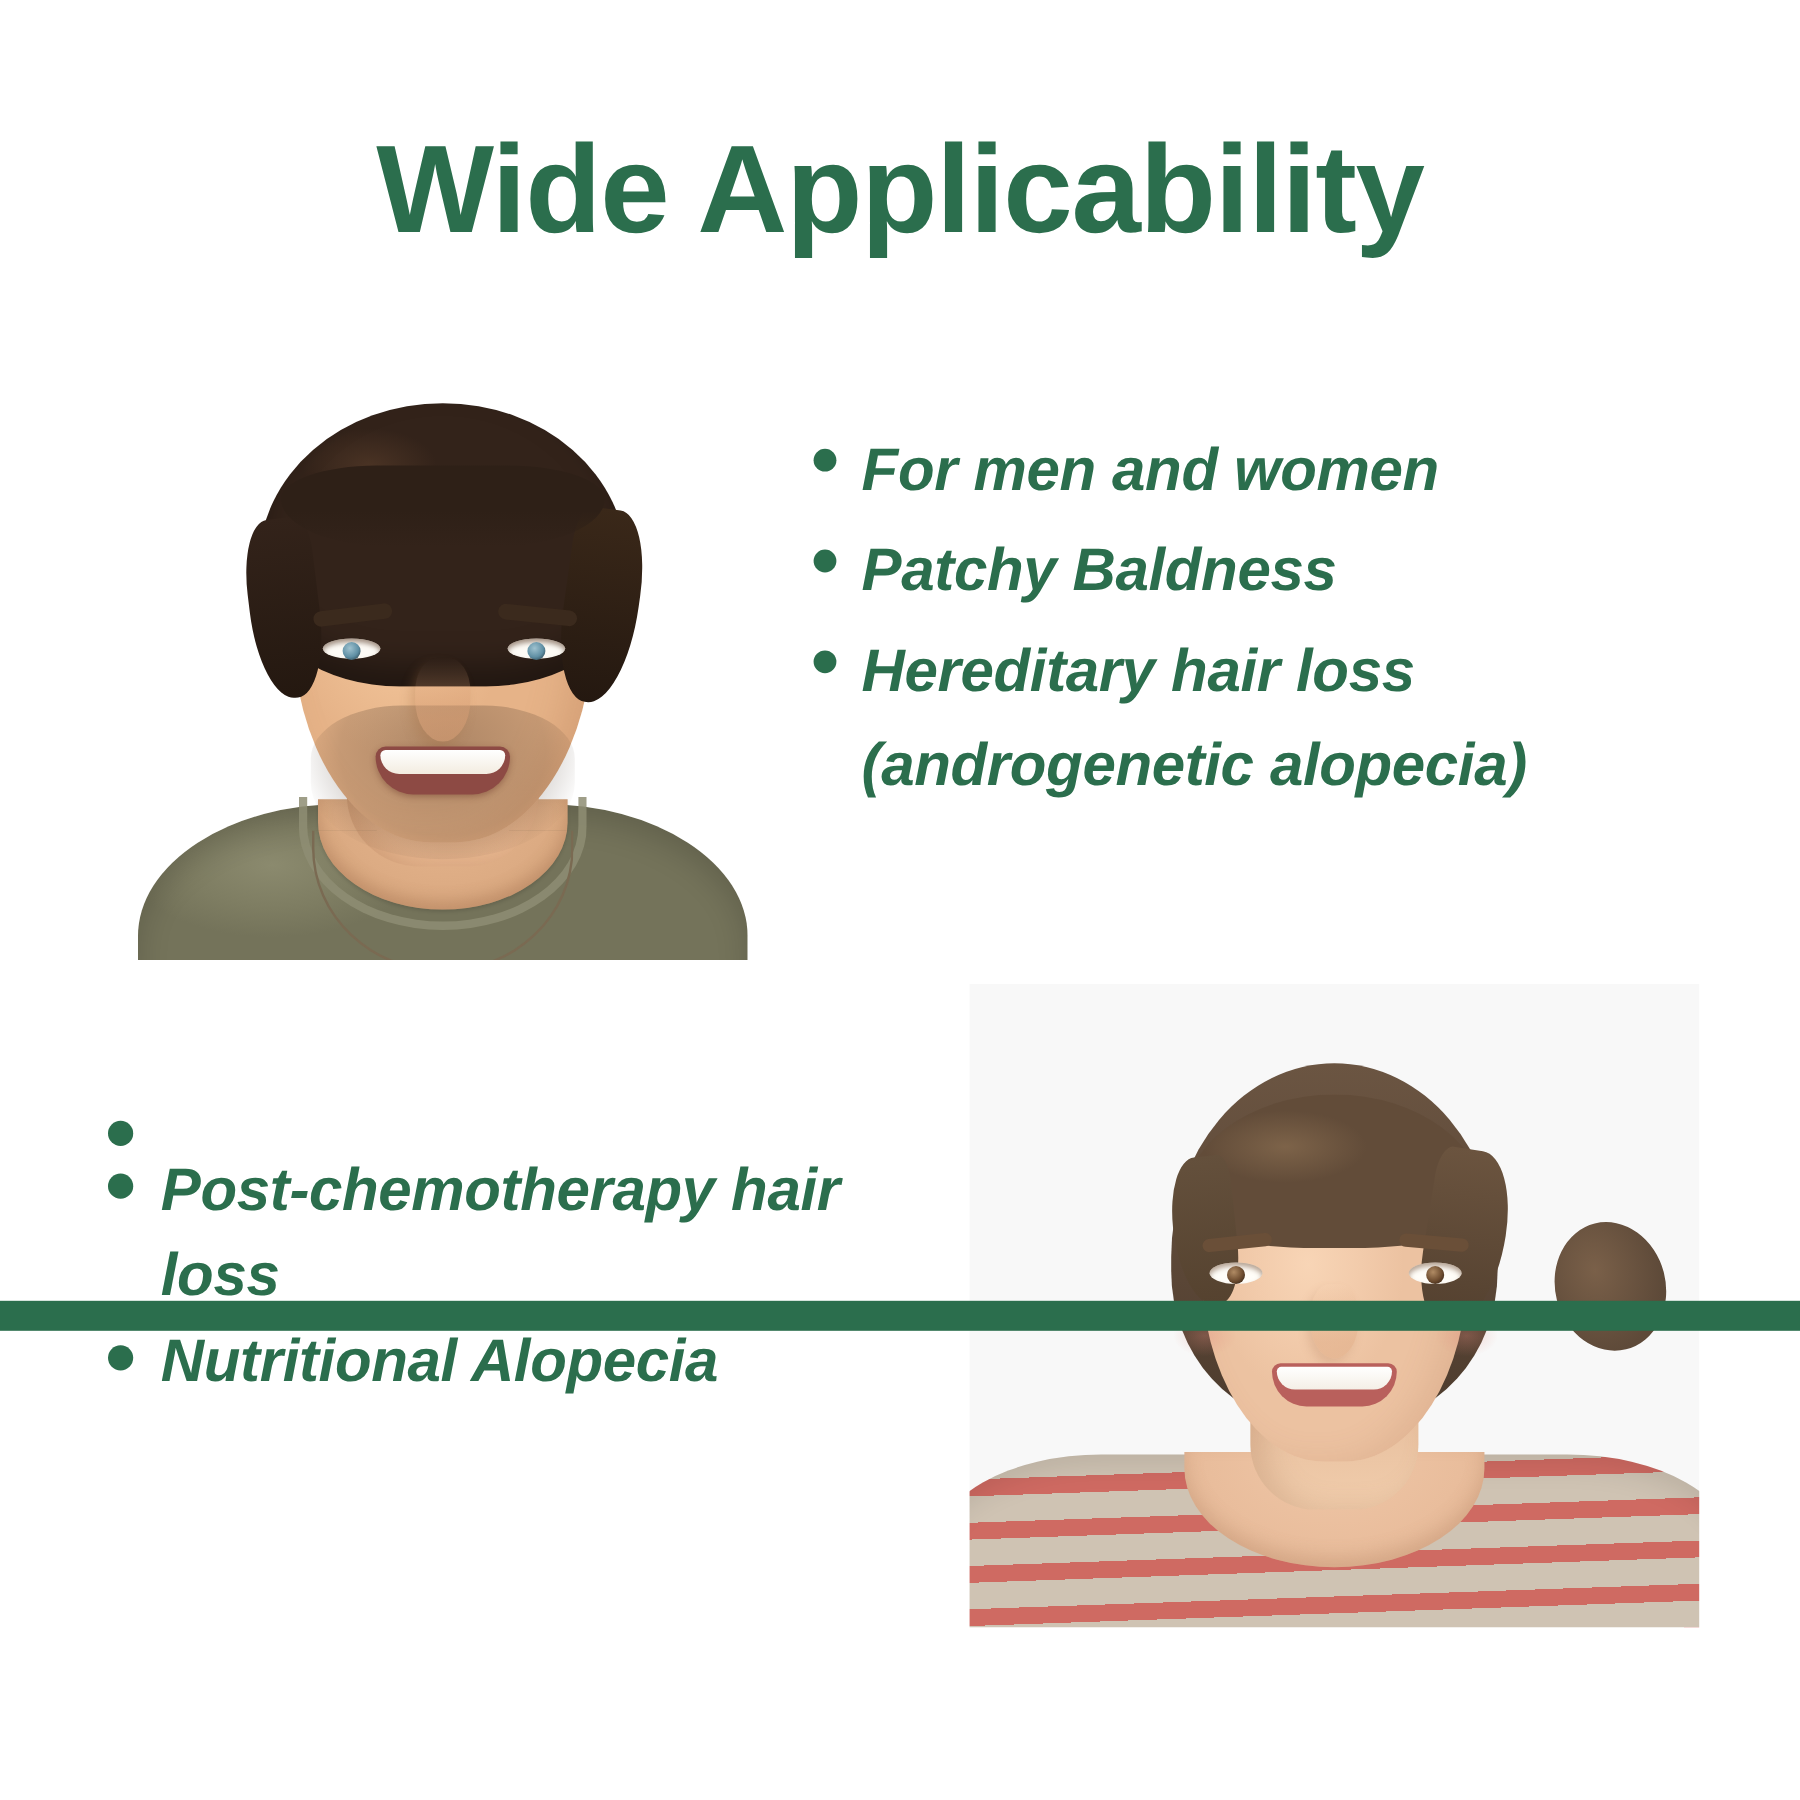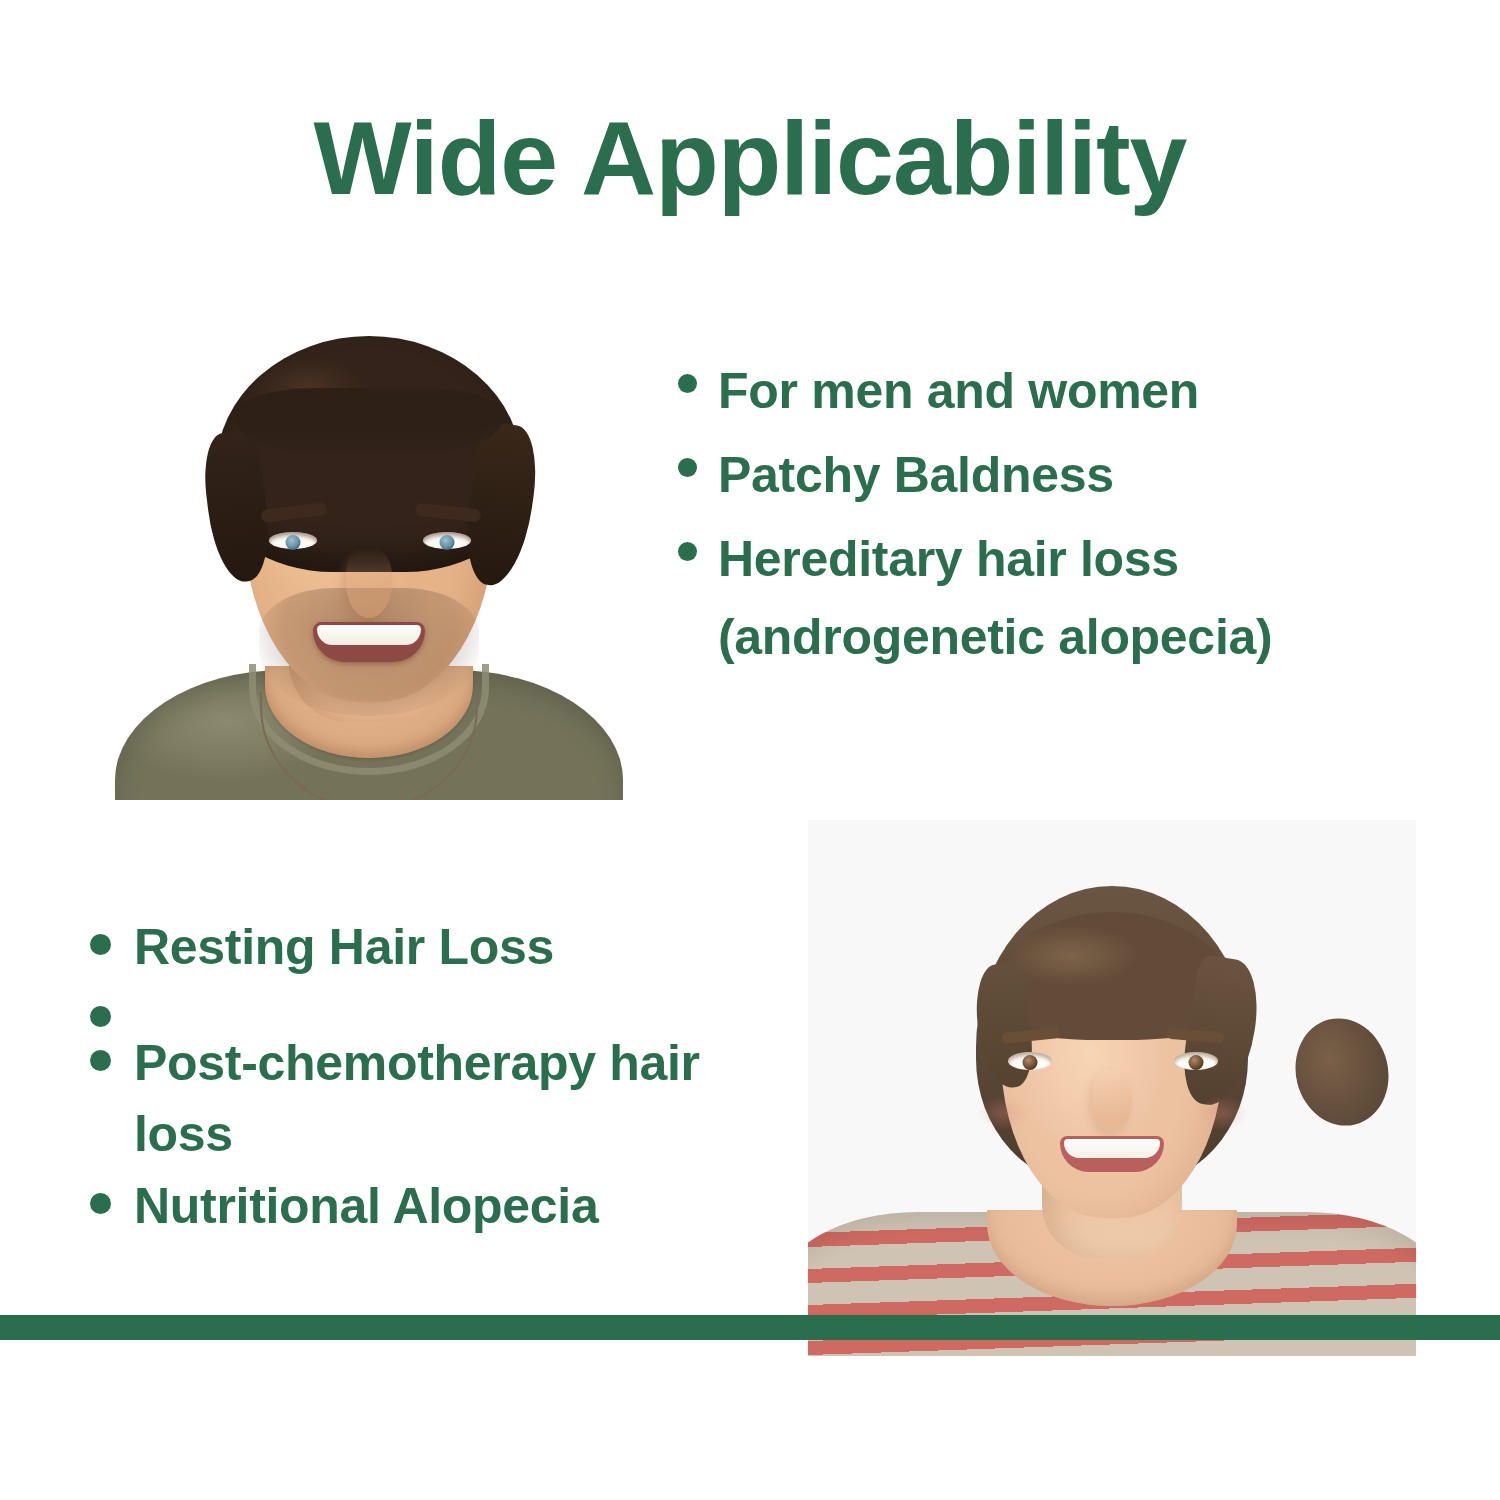--- a/index.html
+++ b/index.html
@@ -3,21 +3,21 @@
 <meta charset="utf-8">
 <style>
   html,body{margin:0;padding:0;}
   body{
     width:1500px;height:1500px;
     background:#ffffff;
     font-family:"Liberation Sans","DejaVu Sans",sans-serif;
     overflow:hidden;
     position:relative;
   }
-  .page{position:relative;width:1500px;height:1340px;background:#fff;}
+  .page{position:relative;width:1500px;height:1109px;background:#fff;}
 
   
   .title{
     position:absolute;
     left:0;top:34px;width:1500px;
     text-align:center;
     color:#2B6E4D;
     font-size:104px;
     font-weight:bold;
     letter-spacing:-1px;
@@ -25,20 +25,21 @@
     white-space:nowrap;
   }
 
   
   .bullet-list{position:absolute;}
   .bullet-row{
     display:flex;
     align-items:flex-start;
     color:#2B6E4D;
     font-weight:bold;
+    font-style:italic;
   }
   .dot{
     flex:0 0 auto;
     border-radius:50%;
     background:#2B6E4D;
   }
   .btext{
     color:#2B6E4D;
     font-weight:bold;
   }
@@ -323,24 +324,20 @@
     </li>
     <li class="bullet-row">
       <span class="dot"></span>
       <span class="btext">Hereditary hair loss (androgenetic alopecia)</span>
     </li>
   </ul>
 
   <ul class="bullet-list" id="list-left" style="list-style:none;margin:0;padding:0;">
     <li class="bullet-row">
       <span class="dot"></span>
-      <span class="btext">Resting Hair Loss</span>
-    </li>
-    <li class="bullet-row">
-      <span class="dot"></span>
     </li>
     <li class="bullet-row">
       <span class="dot"></span>
       <span class="btext">Post-chemotherapy hair loss</span>
     </li>
     <li class="bullet-row">
       <span class="dot"></span>
       <span class="btext">Nutritional Alopecia</span>
     </li>
   </ul>

